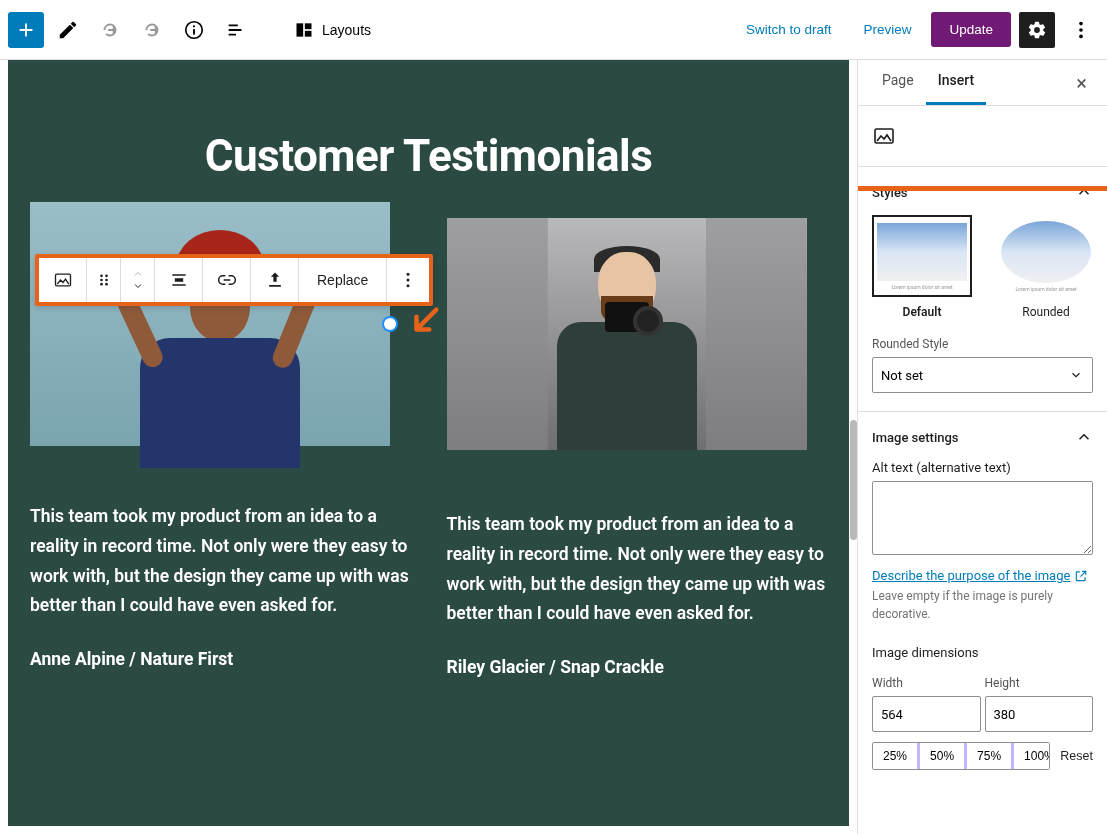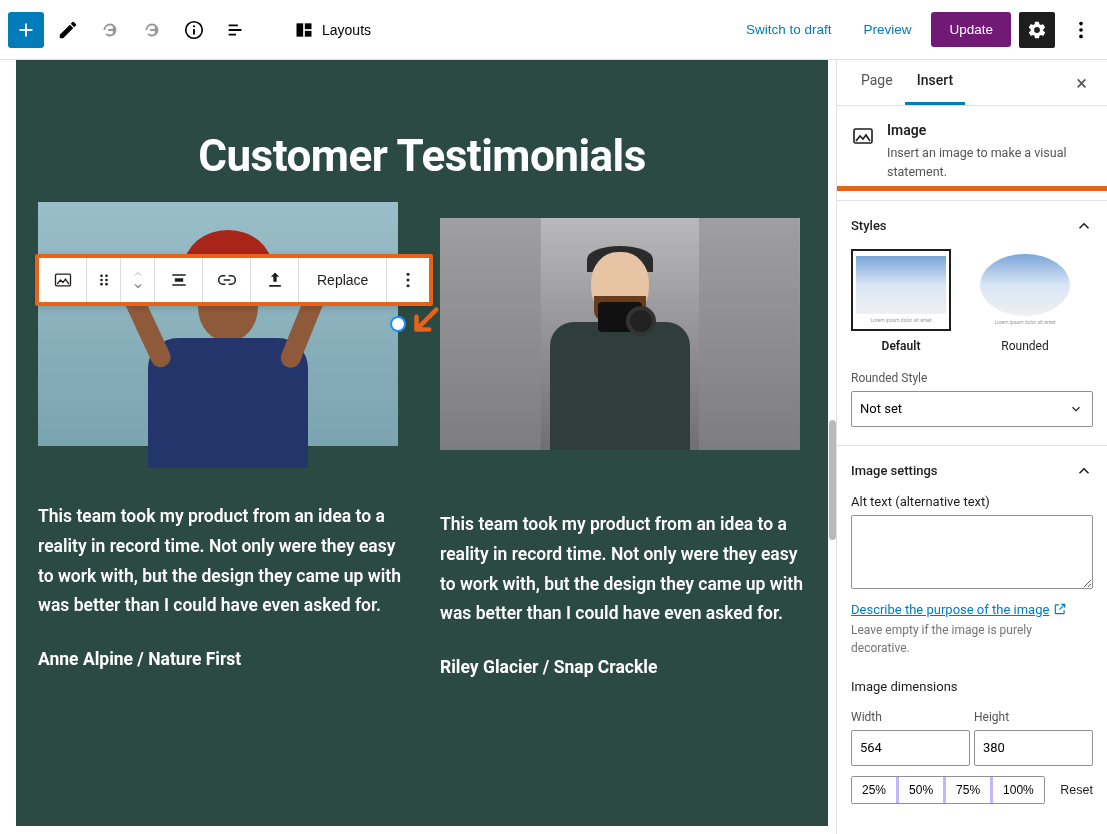--- a/index.html
+++ b/index.html
@@ -12,21 +12,21 @@
   .icon-btn.add { background: #007cba; color: #fff; border-radius: 3px; }
   .layouts-btn { display: inline-flex; align-items: center; gap: 8px; padding: 8px 12px; border: none; background: transparent; cursor: pointer; font-size: 14px; }
   .topbar-right { margin-left: auto; display: flex; align-items: center; gap: 8px; }
   .link-btn { background: transparent; border: none; color: #007cba; font-size: 13.5px; padding: 10px 12px; cursor: pointer; }
   .update-btn { background: #701a75; color: #fff; border: none; padding: 10px 18px; border-radius: 3px; font-size: 13.5px; cursor: pointer; }
   .settings-btn { width: 36px; height: 36px; background: #1e1e1e; color: #fff; border: none; display: inline-flex; align-items: center; justify-content: center; border-radius: 2px; cursor: pointer; }
 
   .main { flex: 1; display: flex; overflow: hidden; }
 
   
-  .canvas-wrap { flex: 1; overflow: auto; position: relative; padding: 0 8px 8px 16px; }
+  .canvas-wrap { flex: 1; overflow: auto; position: relative; padding: 0 8px 8px 8px; }
   .canvas { background: #2c4a44; color: #fff; min-height: 100%; padding: 40px 22px 60px 22px; position: relative; }
   .canvas h1 { font-family: -apple-system, BlinkMacSystemFont, "Segoe UI", Roboto, sans-serif; font-size: 44px; font-weight: 700; text-align: center; margin: 30px 0 20px 0; letter-spacing: -0.5px; }
   .cols { display: flex; gap: 36px; }
   .col { flex: 1; }
   .img1 { width: 360px; height: 244px; background: linear-gradient(180deg,#9abec8 0%, #7aa4b0 100%); position: relative; margin-left: 0; border: none; }
   .img1::after, .img1::before { content:''; position:absolute; width:12px; height:12px; background:#fff; border:2px solid #1e90ff; border-radius:50%; }
   .img1::after { right:-8px; top:50%; transform:translateY(-50%);}
   .img1::before { bottom:-8px; left:50%; transform:translateX(-50%);}
   .img1 .person { position:absolute; left:50%; top:28px; transform:translateX(-45%); width:200px; height:216px;}
   .hair { position:absolute; top:0; left:50%; transform:translateX(-50%); width:88px; height:74px; background:#a8251a; border-radius:50% 50% 45% 45%; }
@@ -53,21 +53,21 @@
   .block-toolbar { position: absolute; top: 194px; left: 35px; background: #fff; border: 4px solid #e7631a; border-radius: 2px; display: flex; height: 52px; box-shadow: 0 2px 6px rgba(0,0,0,.15); }
   .bt-btn { width: 48px; height: 100%; border: none; border-right: 1px solid #ddd; background: #fff; display:inline-flex; align-items:center; justify-content:center; cursor:pointer; color:#1e1e1e; }
   .bt-btn.stack { flex-direction: column; width:34px; }
   .bt-btn.replace { width: auto; padding: 0 18px; font-size: 14px; }
   .bt-btn:last-child { border-right: none; }
   .bt-btn svg { width:20px; height:20px; }
   .bt-btn .chev { width:12px; height:12px; }
   .arrow-annot { position: absolute; top: 244px; left: 408px; color:#e7631a; }
 
   
-  .sidebar { width: 271px; border-left: 1px solid #e0e0e0; background: #fff; overflow-y: auto; font-size: 13px; position:relative;}
+  .sidebar { width: 250px; border-left: 1px solid #e0e0e0; background: #fff; overflow-y: auto; font-size: 13px; position:relative;}
   .sb-highlight { position:absolute; top:126px; left:-5px; right:-5px; bottom:-5px; border:5px solid #e7631a; pointer-events:none; z-index:5;}
   .tabs { display: flex; border-bottom: 1px solid #e0e0e0; padding: 0 12px; align-items:center; }
   .tab { padding: 12px 12px 14px 12px; font-size: 14px; cursor: pointer; border-bottom: 3px solid transparent; color:#555;}
   .tab.active { border-bottom-color: #007cba; color:#1e1e1e; font-weight:500; }
   .close-tab { margin-left:auto; font-size:20px; cursor:pointer; padding:8px; color:#555;}
   .block-hdr { display:flex; gap:12px; padding: 16px 14px 18px 14px; border-bottom:1px solid #e0e0e0;}
   .block-hdr svg { width:24px; height:24px; flex:none; margin-top:2px;}
   .block-hdr .title { font-weight:600; font-size:14px; margin-bottom:6px;}
   .block-hdr .desc { font-size:12.5px; color:#555; line-height:1.5;}
 
@@ -265,24 +265,20 @@
     <div class="tabs">
       <div class="tab">Page</div>
       <div class="tab active">Insert</div>
       <div class="close-tab">×</div>
     </div>
     <div class="block-hdr">
       <svg viewBox="0 0 24 24">
           <rect x="3" y="5" width="18" height="14" rx="1.5" fill="none" stroke="currentColor" stroke-width="1.6"></rect>
           <path d="M5 17l4-5 3 3 3-4 4 6" fill="none" stroke="currentColor" stroke-width="1.6"></path>
         </svg>
-      <div>
-        <div class="title">Image</div>
-        <div class="desc">Insert an image to make a visual statement.</div>
-      </div>
     </div>
 
     <div class="panel">
       <div class="panel-hdr">
         <span>Styles</span>
         <svg viewBox="0 0 24 24">
             <path d="M6 15l6-6 6 6" fill="none" stroke="currentColor" stroke-width="2"></path>
           </svg>
       </div>
       <div class="style-opts">

